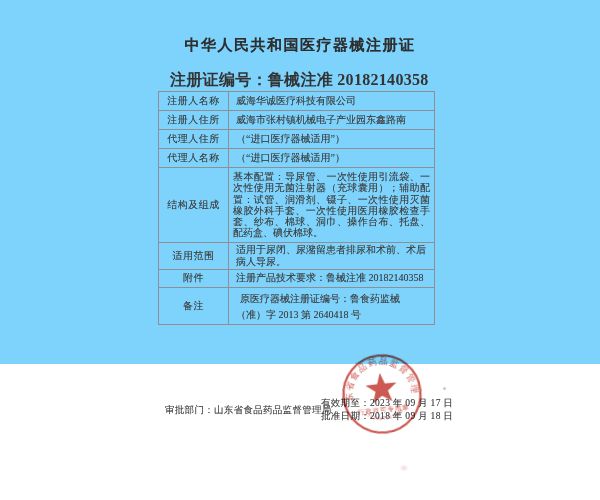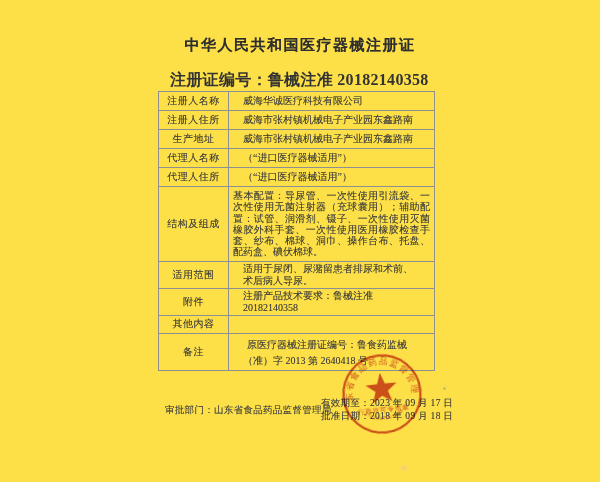--- a/index.html
+++ b/index.html
@@ -5,22 +5,22 @@
   * { box-sizing: border-box; margin: 0; padding: 0; }
   html, body { width: 600px; height: 500px; }
   body {
     font-family: "Liberation Serif", serif;
     background: #ffffff;
     position: relative;
     overflow: hidden;
     color: #3a3a3a;
   }
   .page {
-    position: absolute; left: 0; top: 0; width: 600px; height: 482px;
-    background: #fde047;
+    position: absolute; left: 0; top: 0; width: 600px; height: 364px;
+    background: #7dd3fc;
   }
   .doc-title {
     position: absolute; top: 36px; left: 0; width: 600px;
     text-align: center;
     font-size: 15px; font-weight: 600; letter-spacing: 1.5px;
     color: #2e2e2e;
     text-shadow: 0 0 0.5px rgba(40,40,40,0.5);
   }
   .cert-line {
     position: absolute; left: 170px; top: 70px;
@@ -31,21 +31,21 @@
     position: absolute; left: 158px; top: 91px;
     width: 277px; border-collapse: collapse; table-layout: fixed;
   }
   table.cert-table td {
     border: 1px solid #8e8f93;
     font-size: 10px; color: #3c3c3c;
     vertical-align: middle;
     text-shadow: 0 0 0.4px rgba(50,50,50,0.4);
   }
   td.lbl { width: 70px; text-align: center; padding: 1px; letter-spacing: 0.5px; }
-  td.val { padding: 1px 14px; line-height: 12px; }
+  td.val { padding: 1px 7px; line-height: 12px; }
   tr.r    { height: 19px; }
   tr.rs   { height: 18px; }
   tr.tall { height: 64px; }
   tr.tall td.val { line-height: 11.3px; text-align: justify; padding: 3px 4px; }
   tr.remark { height: 34px; }
   tr.remark td.val { line-height: 16px; text-indent: 4px; vertical-align: top; padding-top: 3px; }
   .footer-line {
     position: absolute; font-size: 9.5px; color: #3e3e3e;
     letter-spacing: 0.3px; text-shadow: 0 0 0.4px rgba(50,50,50,0.4);
   }
@@ -81,46 +81,38 @@
     <tbody>
       <tr class="r">
         <td class="lbl">注册人名称</td>
         <td class="val">威海华诚医疗科技有限公司</td>
       </tr>
       <tr class="r">
         <td class="lbl">注册人住所</td>
         <td class="val">威海市张村镇机械电子产业园东鑫路南</td>
       </tr>
       <tr class="r">
-        <td class="lbl">生产地址</td>
-        <td class="val">威海市张村镇机械电子产业园东鑫路南</td>
+        <td class="lbl">代理人住所</td>
+        <td class="val">（“进口医疗器械适用”）</td>
       </tr>
       <tr class="r">
         <td class="lbl">代理人名称</td>
-        <td class="val">（“进口医疗器械适用”）</td>
-      </tr>
-      <tr class="r">
-        <td class="lbl">代理人住所</td>
         <td class="val">（“进口医疗器械适用”）</td>
       </tr>
       <tr class="tall">
         <td class="lbl">结构及组成</td>
         <td class="val">基本配置：导尿管、一次性使用引流袋、一次性使用无菌注射器（充球囊用）；辅助配置：试管、润滑剂、镊子、一次性使用灭菌橡胶外科手套、一次性使用医用橡胶检查手套、纱布、棉球、洞巾、操作台布、托盘、配药盒、碘伏棉球。</td>
       </tr>
       <tr class="r">
         <td class="lbl">适用范围</td>
         <td class="val">适用于尿闭、尿潴留患者排尿和术前、术后病人导尿。</td>
       </tr>
       <tr class="rs">
         <td class="lbl">附件</td>
         <td class="val">注册产品技术要求：鲁械注准 20182140358</td>
-      </tr>
-      <tr class="rs">
-        <td class="lbl">其他内容</td>
-        <td class="val"></td>
       </tr>
       <tr class="remark">
         <td class="lbl">备注</td>
         <td class="val">原医疗器械注册证编号：鲁食药监械（准）字 2013 第 2640418 号</td>
       </tr>
     </tbody>
   </table>
 
   <div class="footer-line" id="approval-dept">审批部门：山东省食品药品监督管理局</div>
   <div class="footer-line" id="approve-date">批准日期：2018 年 09 月 18 日</div>

